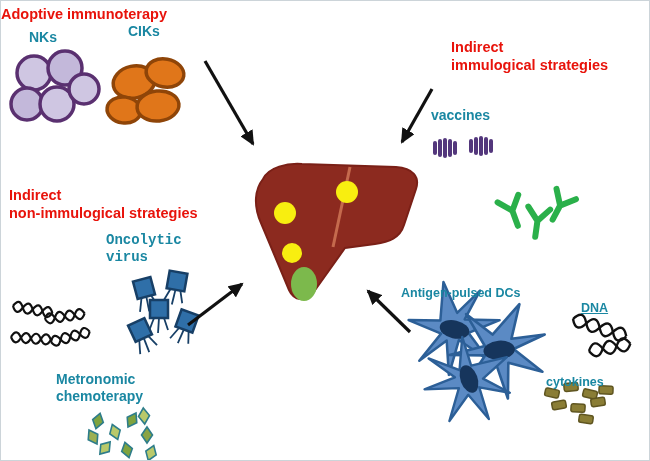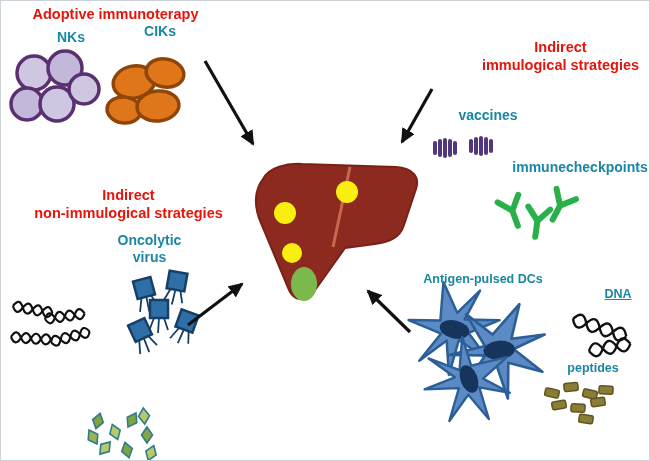--- a/index.html
+++ b/index.html
@@ -3,26 +3,26 @@
 <meta charset="utf-8">
 <style>
   html,body { margin:0; padding:0; background:#fff; }
   #figure {
     position:relative; width:650px; height:461px; box-sizing:border-box;
     background:#fff; border:1px solid #ccd4d9; overflow:hidden;
     font-family:"Liberation Sans", sans-serif;
   }
   #art { position:absolute; left:0; top:0; }
   .label {
-    position:absolute; font-weight:bold; text-align:center;
-    line-height:1.22; white-space:pre-line; pointer-events:none;padding-left:12px;
+    position:absolute; font-weight:bold; text-align:left;
+    line-height:1.22; white-space:pre-line; pointer-events:none;
   }
   .title   { color:var(--title-red,#e8130b); font-size:14.5px; }
   .tlabel  { color:var(--label-teal,#1a87a2); font-size:14px; }
-  .tlabel.small { font-size:12.5px; }
+  .tlabel.small { font-size:12.5px;margin-top:14px; }
 </style>
 </head>
 <body>
 
 <div id="figure">
 
   <svg id="art" width="650" height="461" viewBox="0 0 650 461">
     <defs>
       <marker id="arrowhead" markerUnits="userSpaceOnUse" markerWidth="16" markerHeight="14" refX="13" refY="7" orient="auto">
         <path d="M0,0 L15,7 L0,14 Z" fill="#111"></path>
@@ -200,37 +200,38 @@
       <line x1="431" y1="88" x2="401" y2="141" marker-end="url(#arrowhead)"></line>
       <line x1="187" y1="324" x2="241" y2="283" marker-end="url(#arrowhead)"></line>
       <line x1="409" y1="331" x2="367" y2="290" marker-end="url(#arrowhead)"></line>
     </g>
   </svg>
 
   <div class="label title" style="left:0px; top:5px; width:205px;">Adoptive immunoterapy</div>
 
   <div class="label tlabel" style="left:28px; top:28px; width:60px;">NKs</div>
 
-  <div class="label tlabel" style="left:117px; top:22px; width:60px;">CIKs</div>
+  <div class="label tlabel" style="left:127px; top:22px; width:60px;">CIKs</div>
 
   <div class="label title" style="left:450px; top:38px; width:195px;">Indirect
 immulogical strategies</div>
 
   <div class="label tlabel" style="left:430px; top:106px; width:90px;">vaccines</div>
 
-  <div class="label tlabel" style="left:487px; top:158px; width:160px;">immunecheckpoints</div>
 
 
   <div class="label title" style="left:8px; top:186px; width:215px;">Indirect
 non-immulogical strategies</div>
 
 
-  <div class="label tlabel" style="left:94px; top:231px; width:85px;">Oncolytic
+  <div class="label tlabel" style="left:105px; top:231px; width:85px;font-family:Liberation Mono, monospace;">Oncolytic
 virus</div>
 
+  <div class="label tlabel" style="left:55px; top:370px; width:150px;">Metronomic
+chemoterapy</div>
 
   <div class="label tlabel small" style="left:400px; top:271px; width:140px;">Antigen-pulsed DCs</div>
 
   <div class="label tlabel small" style="left:580px; top:286px; width:50px;text-decoration:underline;">DNA</div>
 
-  <div class="label tlabel small" style="left:545px; top:360px; width:70px;">peptides</div>
+  <div class="label tlabel small" style="left:545px; top:360px; width:70px;">cytokines</div>
 
 </div>
 
 </body></html>

